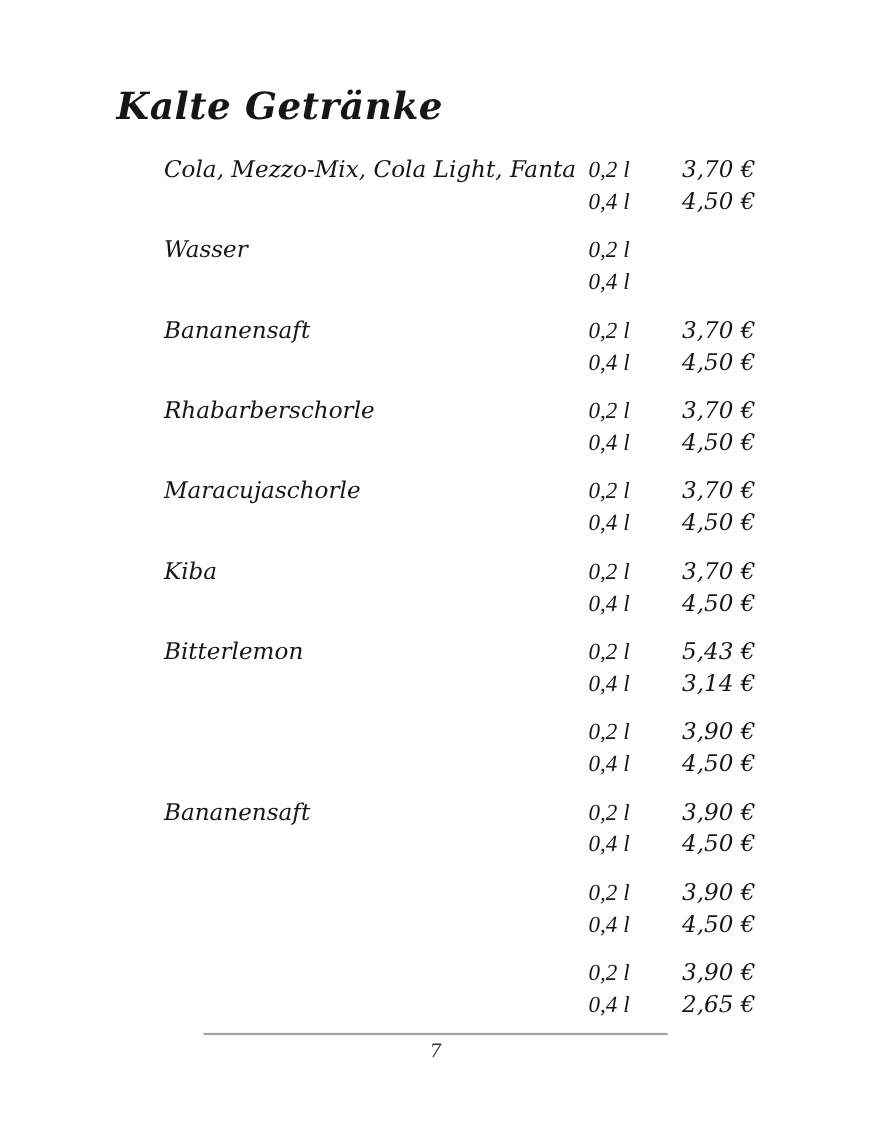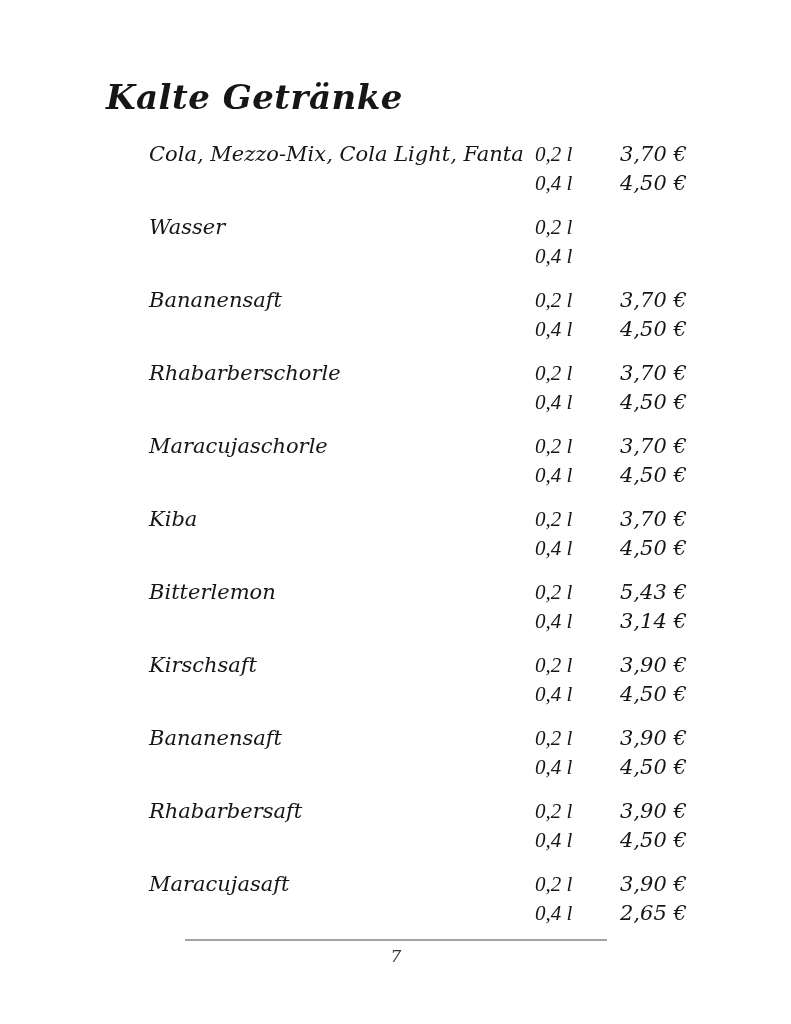--- a/index.html
+++ b/index.html
@@ -156,23 +156,20 @@
           <div class="item-size-col">
             <div class="menu-line">0,2 l</div>
             <div class="menu-line">0,4 l</div>
           </div>
           <div class="item-price-col">
             <div class="menu-line">5,43 €</div>
             <div class="menu-line">3,14 €</div>
           </div>
         </div>
         <div class="menu-item">
-          <div class="item-name-col">
-            <div class="menu-line">Kirschsaft</div>
-          </div>
           <div class="item-size-col">
             <div class="menu-line">0,2 l</div>
             <div class="menu-line">0,4 l</div>
           </div>
           <div class="item-price-col">
             <div class="menu-line">3,90 €</div>
             <div class="menu-line">4,50 €</div>
           </div>
         </div>
         <div class="menu-item">
@@ -182,36 +179,30 @@
           <div class="item-size-col">
             <div class="menu-line">0,2 l</div>
             <div class="menu-line">0,4 l</div>
           </div>
           <div class="item-price-col">
             <div class="menu-line">3,90 €</div>
             <div class="menu-line">4,50 €</div>
           </div>
         </div>
         <div class="menu-item">
-          <div class="item-name-col">
-            <div class="menu-line">Rhabarbersaft</div>
-          </div>
-          <div class="item-size-col">
-            <div class="menu-line">0,2 l</div>
-            <div class="menu-line">0,4 l</div>
-          </div>
-          <div class="item-price-col">
-            <div class="menu-line">3,90 €</div>
-            <div class="menu-line">4,50 €</div>
-          </div>
-        </div>
-        <div class="menu-item">
-          <div class="item-name-col">
-            <div class="menu-line">Maracujasaft</div>
-          </div>
+          <div class="item-size-col">
+            <div class="menu-line">0,2 l</div>
+            <div class="menu-line">0,4 l</div>
+          </div>
+          <div class="item-price-col">
+            <div class="menu-line">3,90 €</div>
+            <div class="menu-line">4,50 €</div>
+          </div>
+        </div>
+        <div class="menu-item">
           <div class="item-size-col">
             <div class="menu-line">0,2 l</div>
             <div class="menu-line">0,4 l</div>
           </div>
           <div class="item-price-col">
             <div class="menu-line">3,90 €</div>
             <div class="menu-line">2,65 €</div>
           </div>
         </div>
       </div>

